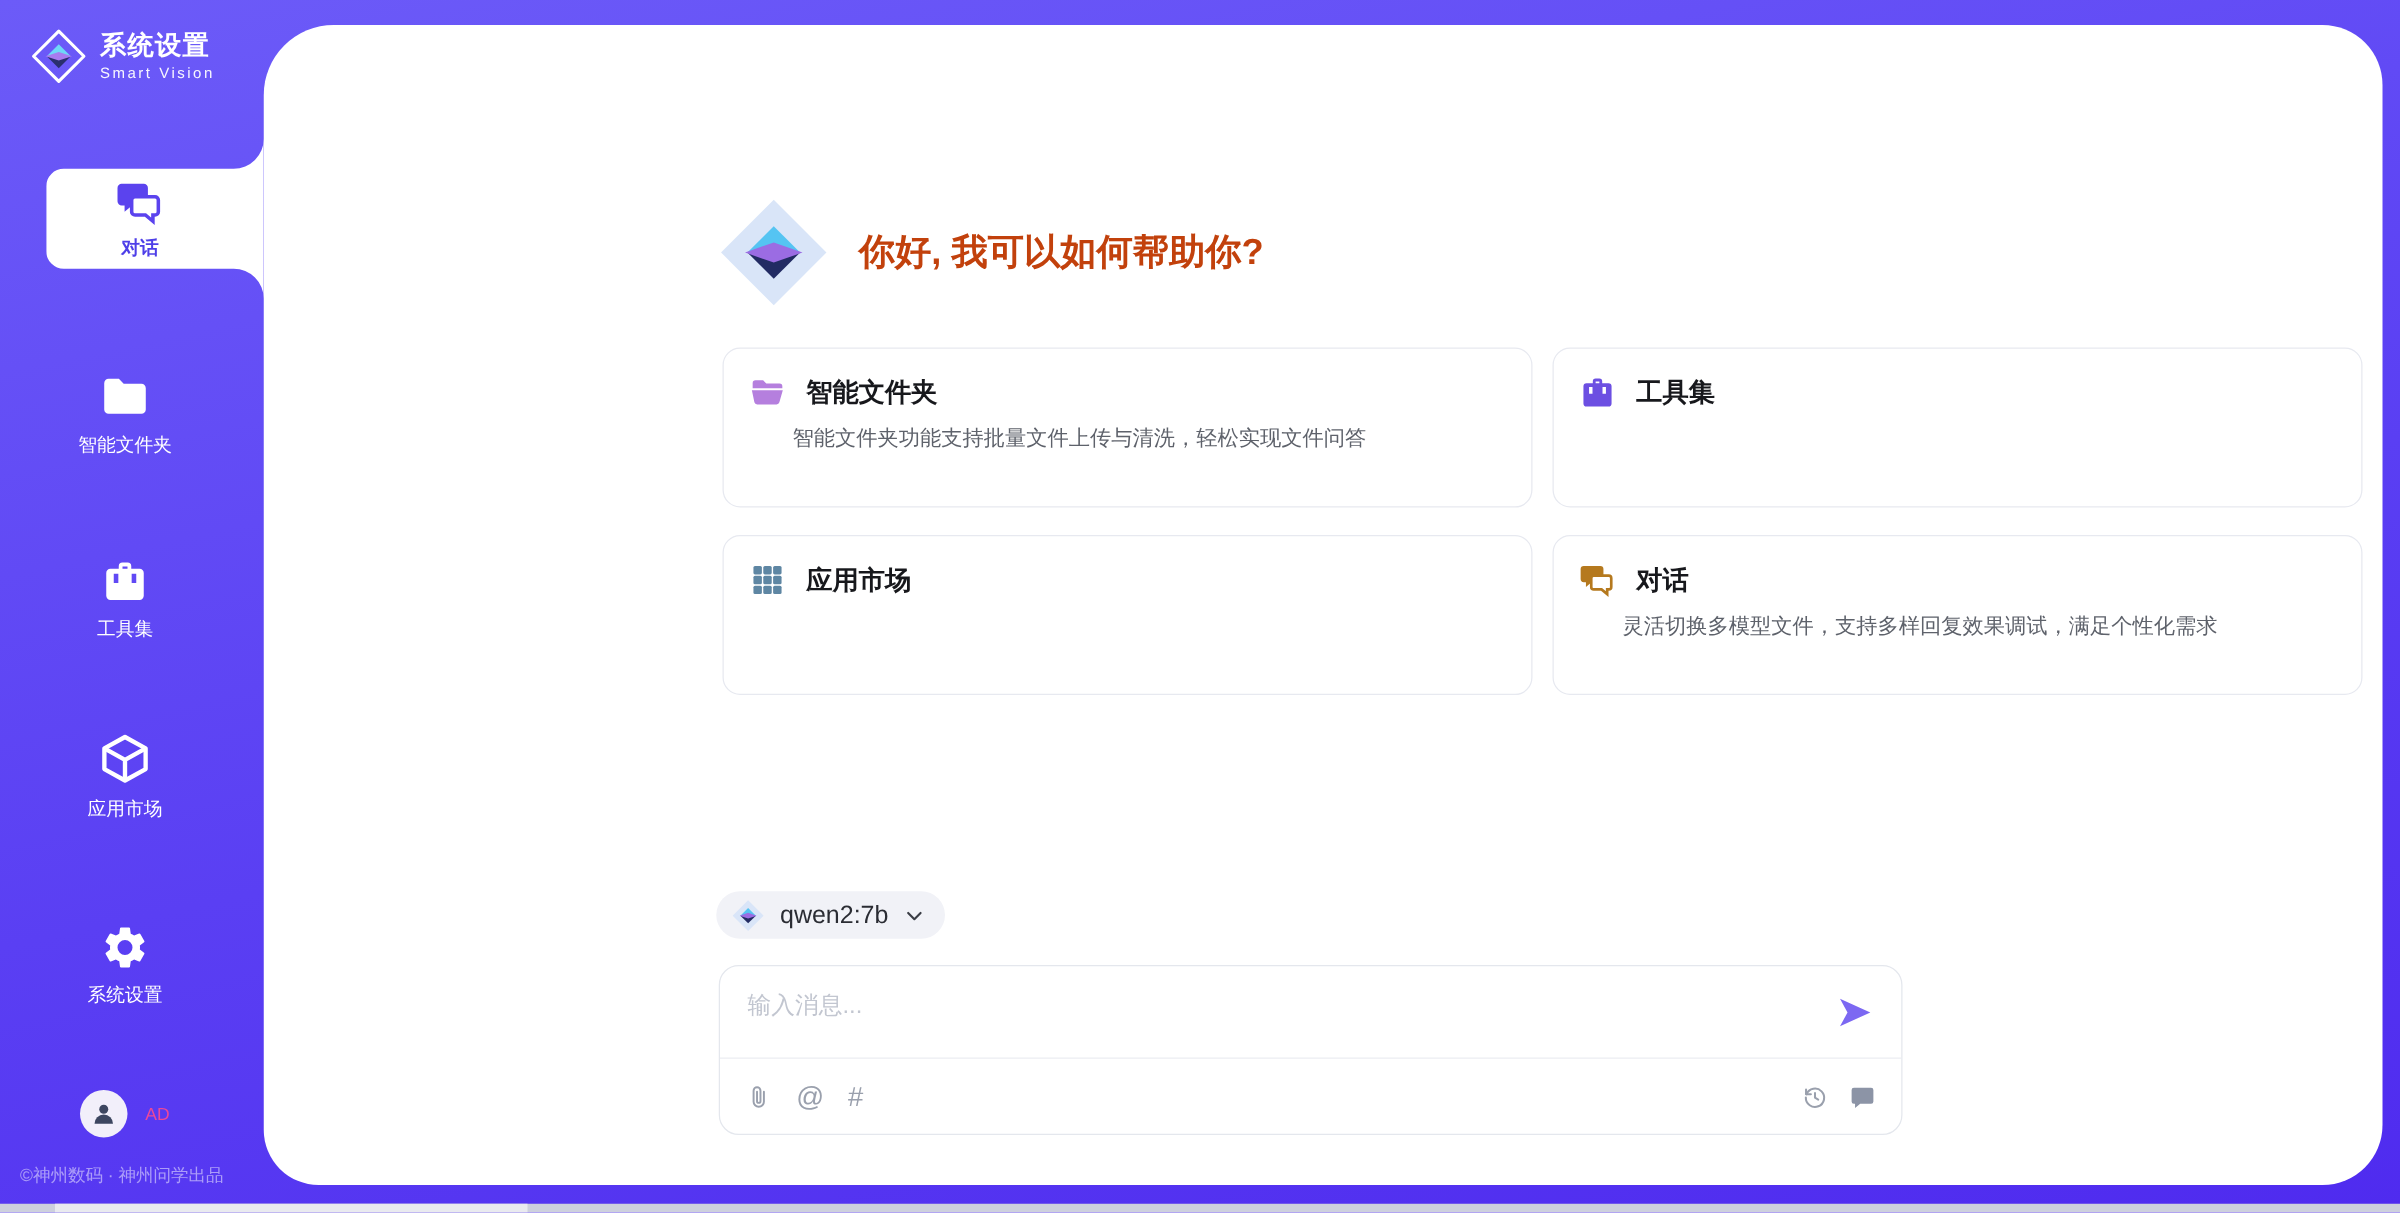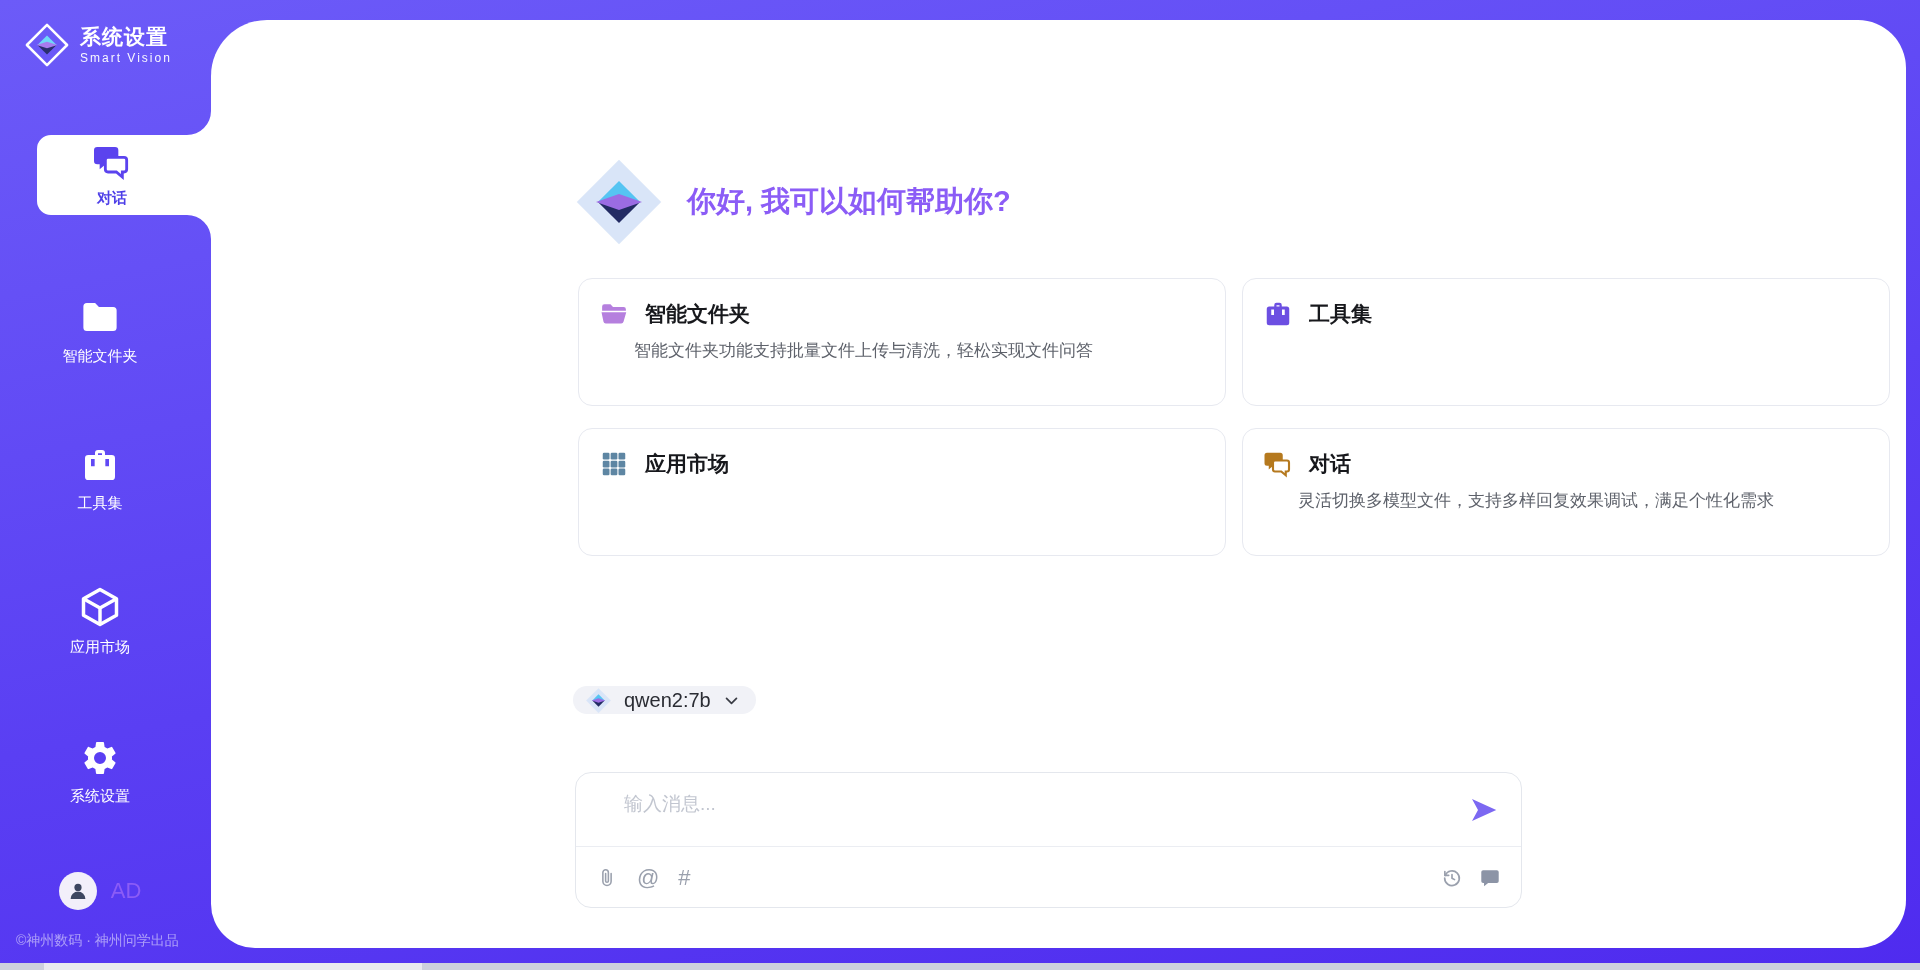--- a/index.html
+++ b/index.html
@@ -11,39 +11,39 @@
   }
   
   .brand{position:absolute;left:24px;top:22px;display:flex;align-items:center;gap:10px;color:#fff;}
   .brand-name{font-size:21px;font-weight:bold;letter-spacing:1px;line-height:1.1;}
   .brand-sub{font-size:12px;letter-spacing:2px;opacity:.95;}
   .nav-item{position:absolute;left:0;width:200px;display:flex;flex-direction:column;align-items:center;gap:9px;color:#fff;font-size:15px;cursor:pointer;}
   .active-tab-shape{position:absolute;left:37px;top:111px;width:174px;height:128px;}
   .active-tab{position:absolute;left:37px;top:135px;width:150px;height:80px;display:flex;flex-direction:column;align-items:center;justify-content:center;gap:7px;color:#4E3FE8;font-size:15px;font-weight:bold;cursor:pointer;}
   .user-row{position:absolute;left:0;top:872px;width:200px;display:flex;align-items:center;justify-content:center;gap:14px;}
   .avatar{width:38px;height:38px;border-radius:50%;background:#F2EFFA;display:flex;align-items:center;justify-content:center;}
-  .user-name{color:#8b5cf6;font-size:22px;}
+  .user-name{color:#ec4899;font-size:14px;}
   .copyright{position:absolute;left:16px;top:932px;font-size:14px;color:rgba(255,255,255,.5);}
   
   .panel{position:absolute;left:211px;top:20px;width:1695px;height:928px;background:#fff;border-radius:56px 48px 48px 44px;}
   .greeting{position:absolute;left:362px;top:136px;display:flex;align-items:center;gap:22px;}
-  .greeting-title{font-size:29px;font-weight:bold;color:#8b5cf6;margin:0;}
+  .greeting-title{font-size:29px;font-weight:bold;color:#c2410c;margin:0;}
   .cards{position:absolute;left:367px;top:258px;width:1312px;display:grid;grid-template-columns:1fr 1fr;gap:22px 16px;}
   .card{height:128px;border:1px solid #E7E9F0;border-radius:14px;background:#fff;box-sizing:border-box;padding:20px 24px 18px 20px;cursor:pointer;}
   .card-head{display:flex;align-items:center;gap:16px;}
   .card-title{font-size:21px;font-weight:bold;color:#17181C;}
   .card-desc{margin:9px 0 0 35px;font-size:17px;line-height:1.5;color:#5E626B;}
   .ic-folder-open{color:#B57FDE;}
   .ic-briefcase-p{color:#6C4FE2;}
   .ic-grid{color:#5E86A3;}
   .ic-chat-o{color:#B5791E;}
-  .model-pill{position:absolute;left:362px;top:666px;height:28px;padding:0 16px 0 12px;background:#F1F2F7;border-radius:22px;display:inline-flex;align-items:center;gap:12px;cursor:pointer;}
+  .model-pill{position:absolute;left:362px;top:693px;height:38px;padding:0 16px 0 12px;background:#F1F2F7;border-radius:22px;display:inline-flex;align-items:center;gap:12px;cursor:pointer;}
   .model-name{font-size:20px;color:#2A2C33;}
   .composer{position:absolute;left:364px;top:752px;width:947px;height:136px;border:1px solid #E4E7ED;border-radius:16px;box-sizing:border-box;background:#fff;}
-  .composer textarea{position:absolute;left:20px;top:16px;width:840px;height:48px;border:none;outline:none;resize:none;font-size:19px;font-family:inherit;color:#333;background:transparent;margin-left:26px;}
+  .composer textarea{position:absolute;left:20px;top:16px;width:840px;height:48px;border:none;outline:none;resize:none;font-size:19px;font-family:inherit;color:#333;background:transparent;}
   .composer textarea::placeholder{color:#C2C6D0;}
   .send-btn{position:absolute;right:22px;top:22px;width:30px;height:30px;border:none;background:transparent;padding:0;cursor:pointer;}
   .composer-divider{position:absolute;left:0;right:0;top:73px;height:1px;background:#EBEDF2;}
   .composer-toolbar{position:absolute;left:20px;right:20px;top:74px;height:62px;display:flex;align-items:center;gap:19px;color:#9AA0AD;}
   .tool-txt{font-size:22px;color:#9AA0AD;cursor:pointer;line-height:1;}
   .tool-right{margin-left:auto;display:flex;align-items:center;gap:16px;}
   .tool-ic{cursor:pointer;display:flex;}
   
   .hscroll-track{position:absolute;left:0;right:0;bottom:0;height:7px;background:#cdd0dd;}
   .hscroll-thumb{position:absolute;left:44px;bottom:0;width:378px;height:7px;background:#e9eaef;}

